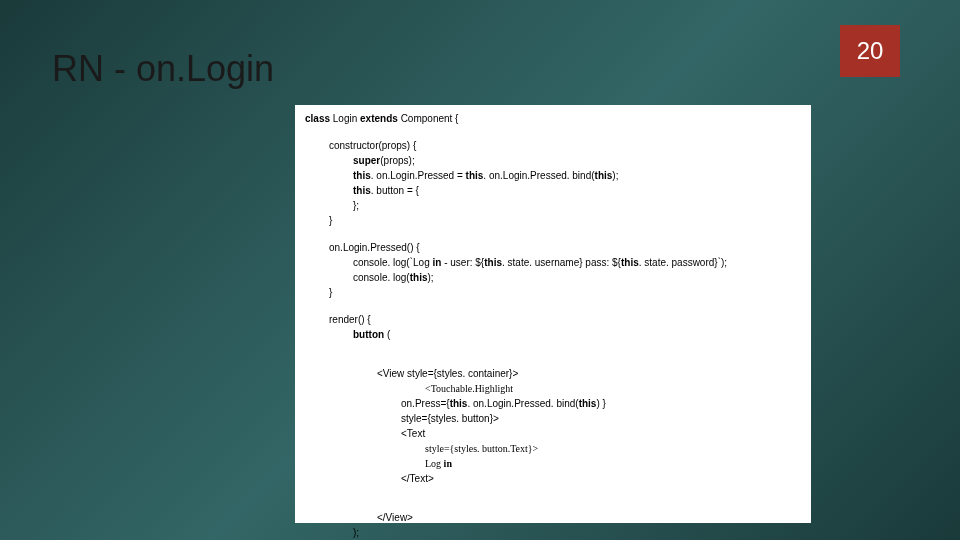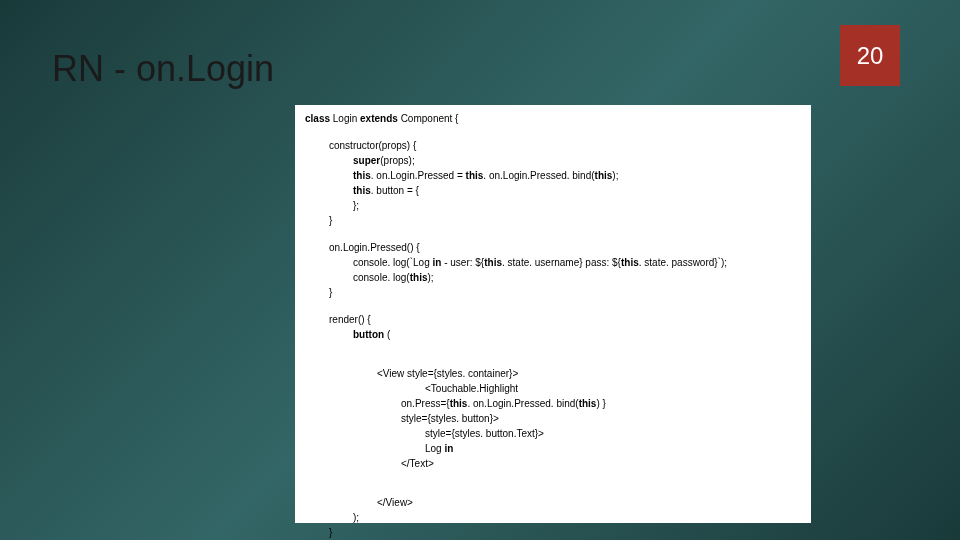--- a/index.html
+++ b/index.html
@@ -17,21 +17,21 @@
       left: 52px;
       font-size: 36px;
       color: #1a1a1a;
       font-weight: normal;
     }
     .page-number-box {
       position: absolute;
       top: 25px;
       right: 60px;
       width: 60px;
-      height: 61px;
+      height: 52px;
       background: #a53025;
       color: #ffffff;
       font-size: 24px;
       display: flex;
       align-items: center;
       justify-content: center;
     }
     .code-box {
       position: absolute;
       top: 105px;
@@ -44,21 +44,21 @@
       font-size: 10px;
       line-height: 1.5;
       color: #000;
     }
     .kw { font-weight: bold; color: #000; }
     .code-line { white-space: pre; }
     .i1 { padding-left: 24px; }
     .i2 { padding-left: 48px; }
     .i3 { padding-left: 72px; margin-top: 24px; }
     .i4 { padding-left: 96px; }
-    .i5 { padding-left: 120px; }
+    .i5 { padding-left: 120px; font-family: Liberation Serif, serif; }
     .blank { height: 12px; }
   </style>
 </head>
 <body>
 
 <h1 class="slide-title">RN - on.Login</h1>
 
 <div class="page-number-box">
   <span>20</span>
 </div>
@@ -77,20 +77,21 @@
   <div class="code-line i2"><span>console. log(`Log </span><span class="kw">in </span><span>- user: ${</span><span class="kw">this</span><span>. state. username} pass: ${</span><span class="kw">this</span><span>. state. password}`);</span></div>
   <div class="code-line i2"><span>console. log(</span><span class="kw">this</span><span>);</span></div>
   <div class="code-line i1">}</div>
   <div class="blank"></div>
   <div class="code-line i1">render() {</div>
   <div class="code-line i2"><span class="kw">button </span><span>(</span></div>
   <div class="code-line i3">&lt;View style={styles. container}&gt;</div>
   <div class="code-line i5">&lt;Touchable.Highlight</div>
   <div class="code-line i4"><span>on.Press={</span><span class="kw">this</span><span>. on.Login.Pressed. bind(</span><span class="kw">this</span><span>) }</span></div>
   <div class="code-line i4">style={styles. button}&gt;</div>
+  <div class="code-line i4">&lt;Text</div>
   <div class="code-line i5">style={styles. button.Text}&gt;</div>
   <div class="code-line i5"><span>Log </span><span class="kw">in</span></div>
   <div class="code-line i4">&lt;/Text&gt;</div>
   <div class="code-line i3">&lt;/View&gt;</div>
   <div class="code-line i2">);</div>
   <div class="code-line i1">}</div>
   <div class="code-line">}</div>
 </div>
 
 </body></html>

